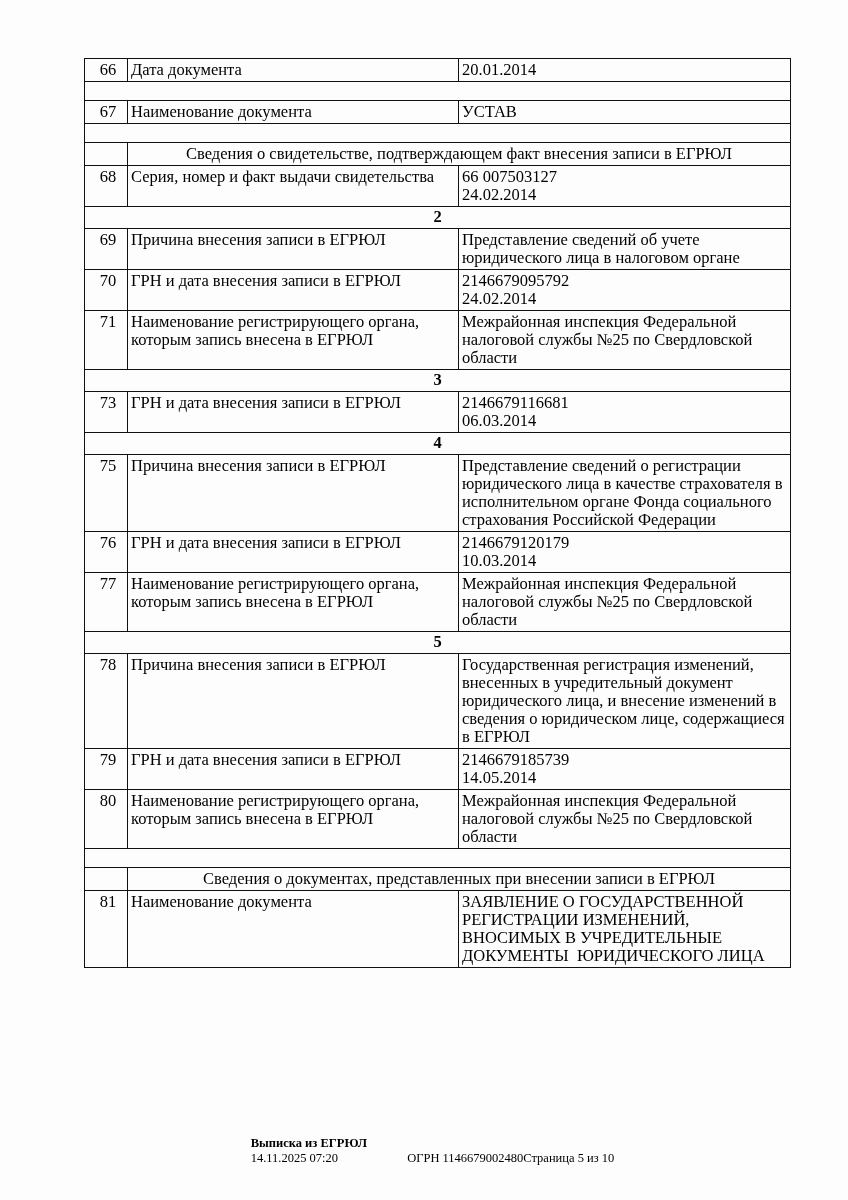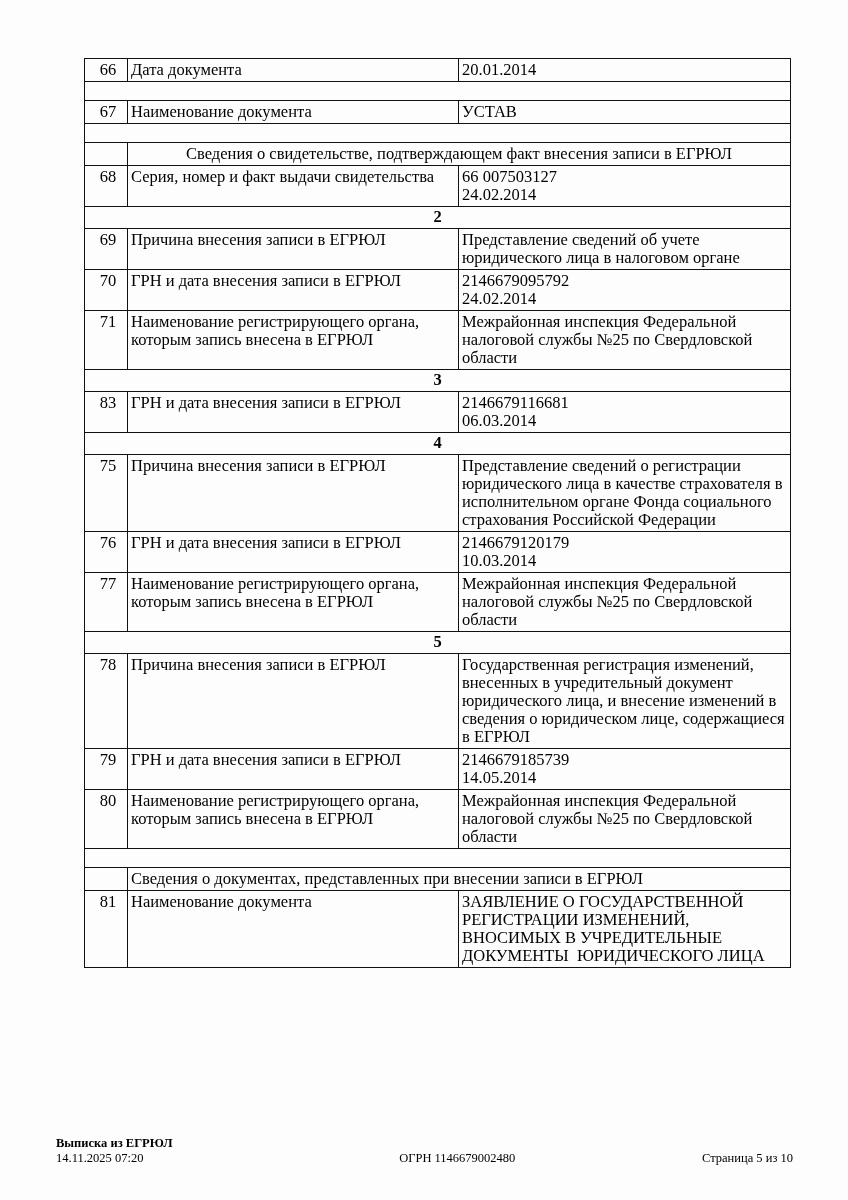--- a/index.html
+++ b/index.html
@@ -37,32 +37,31 @@
   .doc-table tr.spacer td {
     height: 19px;
     padding: 0;
   }
   .doc-table tr.section td {
     text-align: center;
     font-weight: bold;
     padding: 1px 0 2px 0;
   }
   .doc-table tr.hdr td.hdr-center { text-align: center; }
-  .doc-table tr.hdr td.hdr-left { text-align: left; }
+  .doc-table tr.hdr td.hdr-left { text-align: center; }
   .footer {
     position: absolute;
-    left: 56px;
+    left: 64px;
     top: 1136px;
     width: 737px;
     display: flex;
-    justify-content: space-between;
+    justify-content: center;
     align-items: flex-end;
     font-size: 12.5px;
     line-height: 15px;
-    gap: 12px;
   }
   .footer .f-title { font-weight: bold; display: block; }
   .footer .f-center { padding-left: 40px; }
 </style>
 </head>
 <body>
 
 <table class="doc-table">
   <colgroup>
     <col style="width:43px">
@@ -112,21 +111,21 @@
     </tr>
     <tr>
       <td class="num">71</td>
       <td class="lbl">Наименование регистрирующего органа, которым запись внесена в ЕГРЮЛ</td>
       <td class="val">Межрайонная инспекция Федеральной налоговой службы №25 по Свердловской области</td>
     </tr>
     <tr class="section">
       <td colspan="3">3</td>
     </tr>
     <tr>
-      <td class="num">83</td>
+      <td class="num">73</td>
       <td class="lbl">ГРН и дата внесения записи в ЕГРЮЛ</td>
       <td class="val">2146679116681
 06.03.2014</td>
     </tr>
     <tr class="section">
       <td colspan="3">4</td>
     </tr>
     <tr>
       <td class="num">75</td>
       <td class="lbl">Причина внесения записи в ЕГРЮЛ</td>

